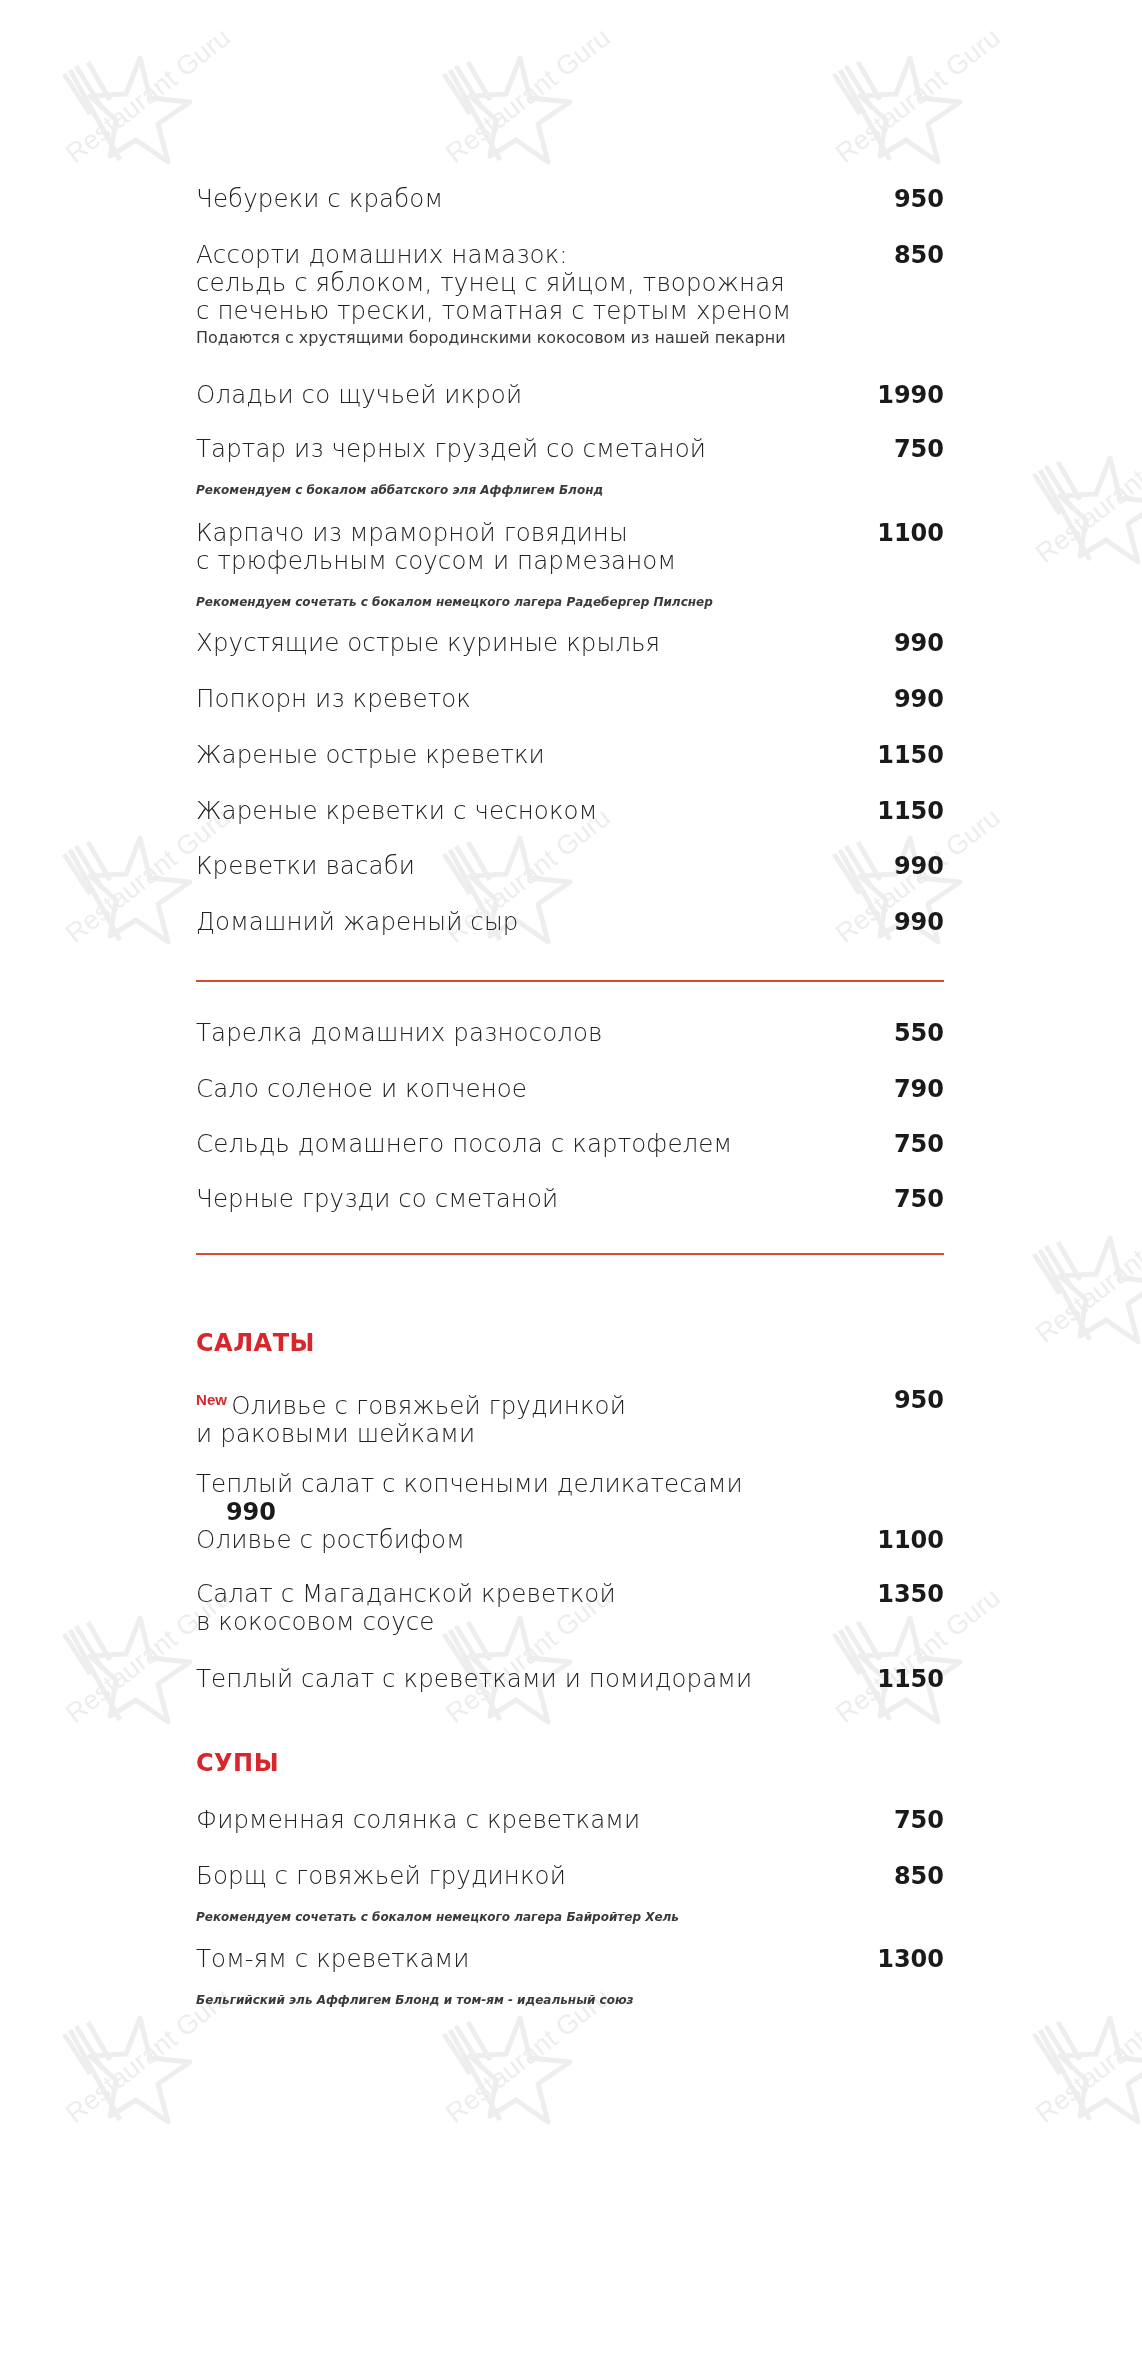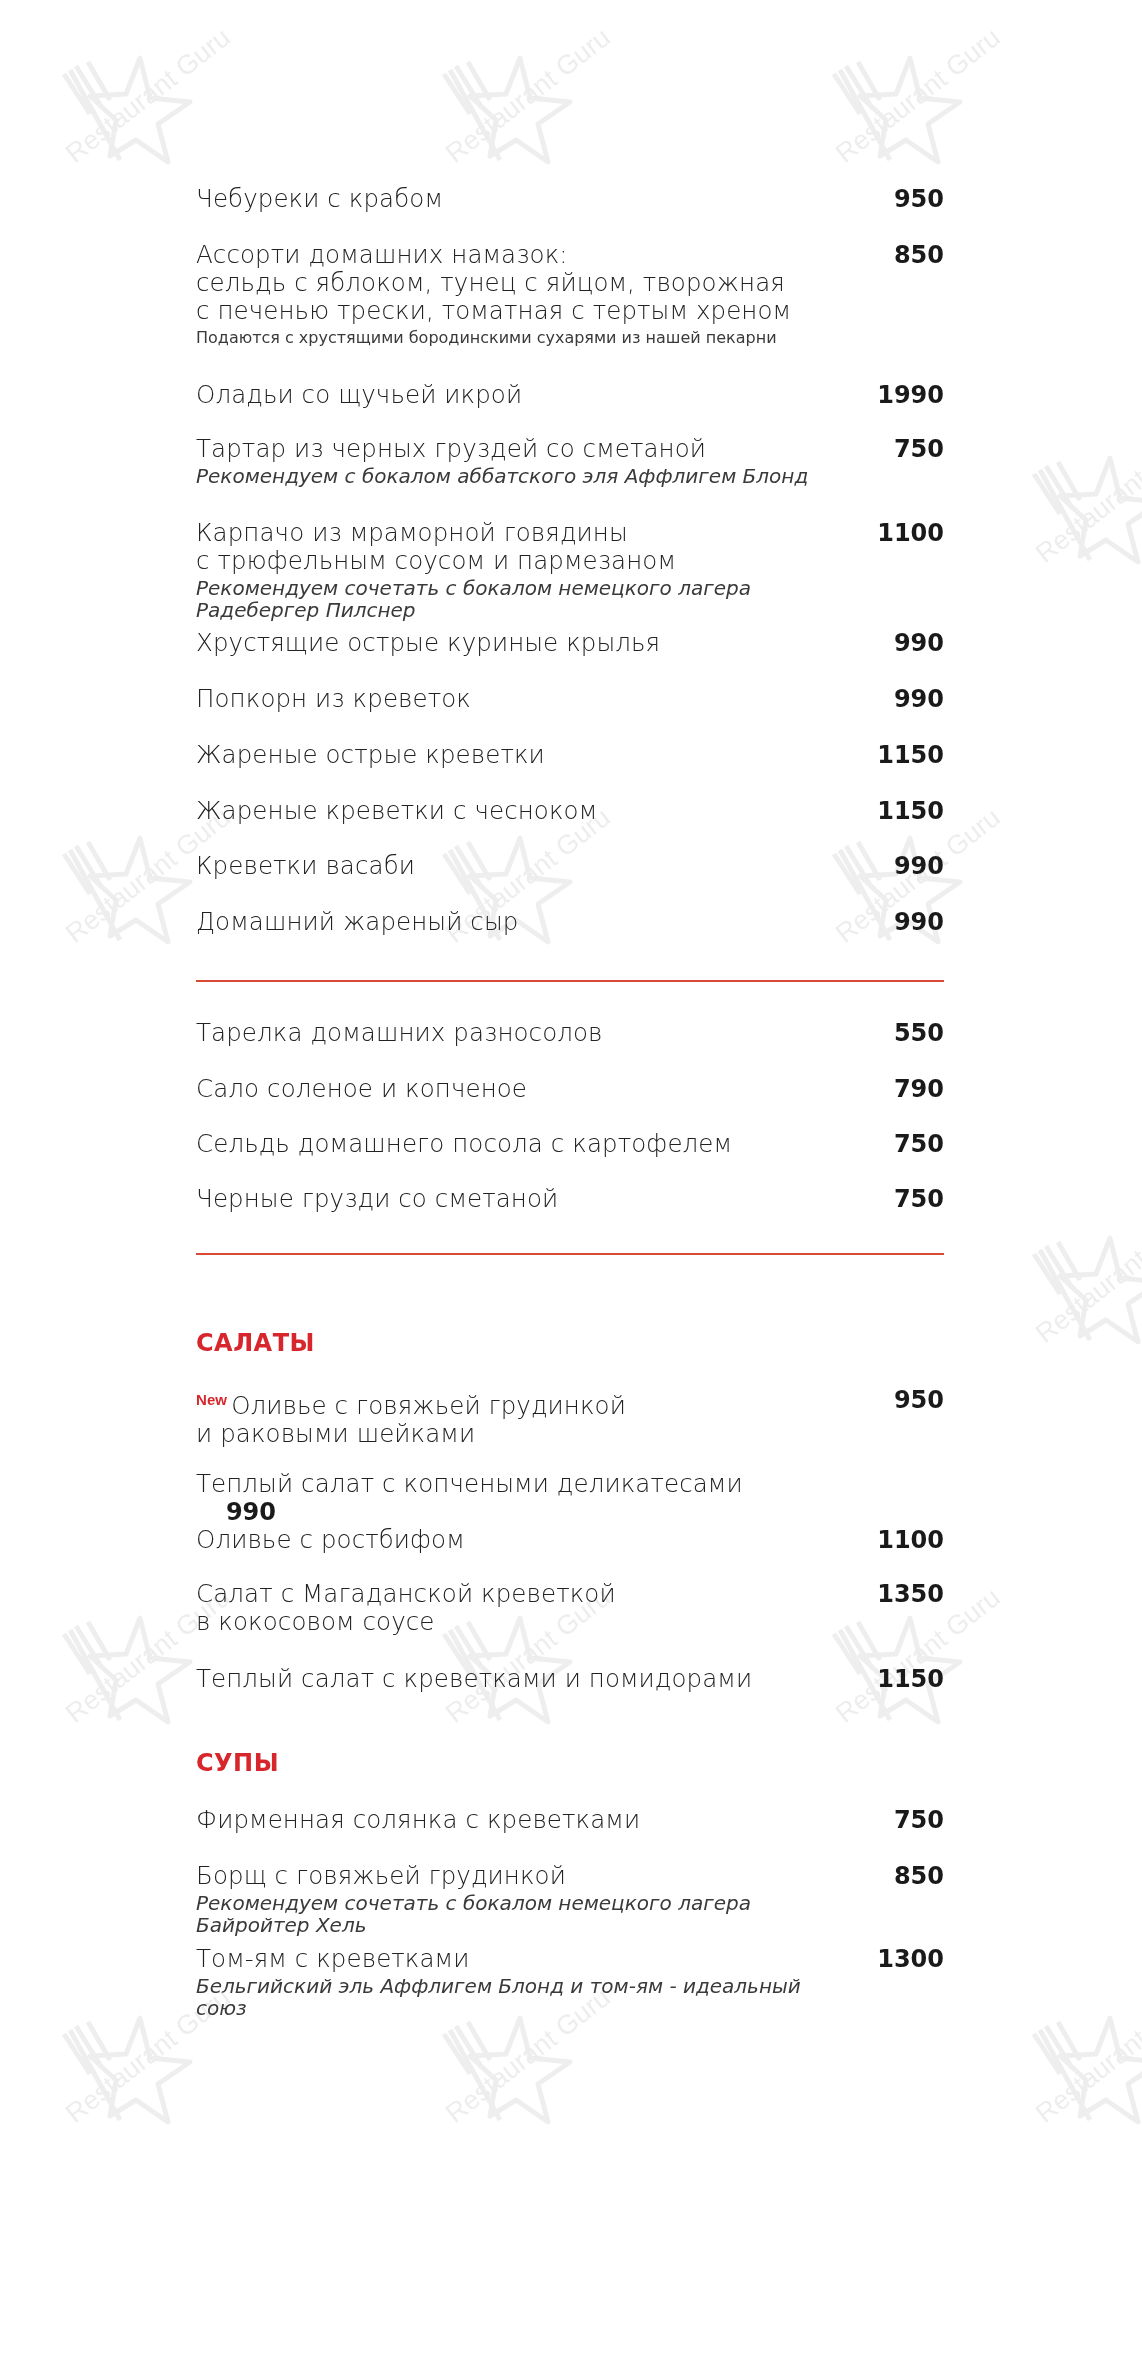--- a/index.html
+++ b/index.html
@@ -63,24 +63,25 @@
   .note {
     font-family: "DejaVu Sans", sans-serif;
     font-size: 16px;
     line-height: 22px;
     color: #3a3a3a;
     margin-top: 2px;
   }
   .rec {
     font-family: "DejaVu Sans", sans-serif;
     font-style: italic;
-    font-size: 20px;
+    font-size: 12px;
     line-height: 22px;
     color: #3a3a3a;
-    margin-top: 2px;
+    margin-top: 16px;
+    font-weight: bold;
   }
   .new-badge {
     font-family: "Liberation Sans", sans-serif;
     font-weight: bold;
     font-size: 15px;
     color: #d7262c;
     vertical-align: 9px;
     margin-right: 4px;
   }
   .divider {
@@ -209,21 +210,21 @@
         <div class="name">Чебуреки с крабом</div>
       </div>
     <div class="price">950</div>
   </div>
 
   <div class="item abs" style="top:241px;">
     <div class="left">
       <div class="name">Ассорти домашних намазок:
 сельдь с яблоком, тунец с яйцом, творожная
 с печенью трески, томатная с тертым хреном</div>
-      <div class="note">Подаются с хрустящими бородинскими сухарями из нашей пекарни</div>
+      <div class="note">Подаются с хрустящими бородинскими кокосовом из нашей пекарни</div>
     </div>
     <div class="price">850</div>
   </div>
 
   <div class="item abs" style="top:381px;">
     <div class="left">
         <div class="name">Оладьи со щучьей икрой</div>
       </div>
     <div class="price">1990</div>
   </div>

